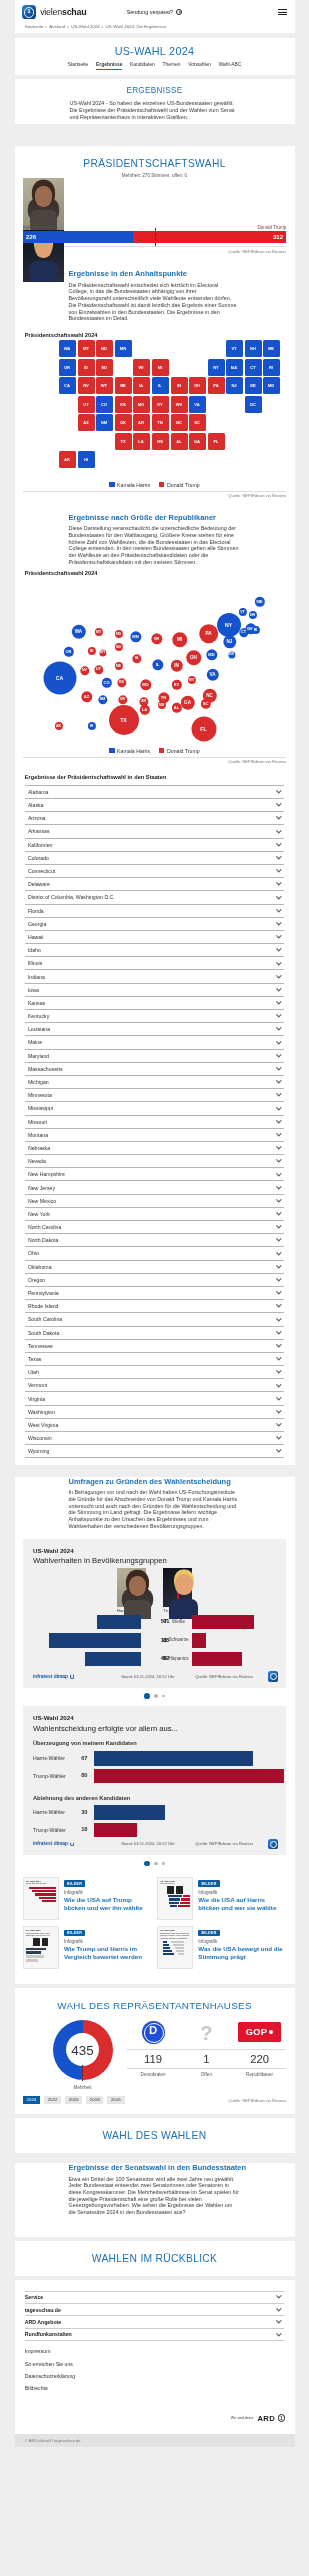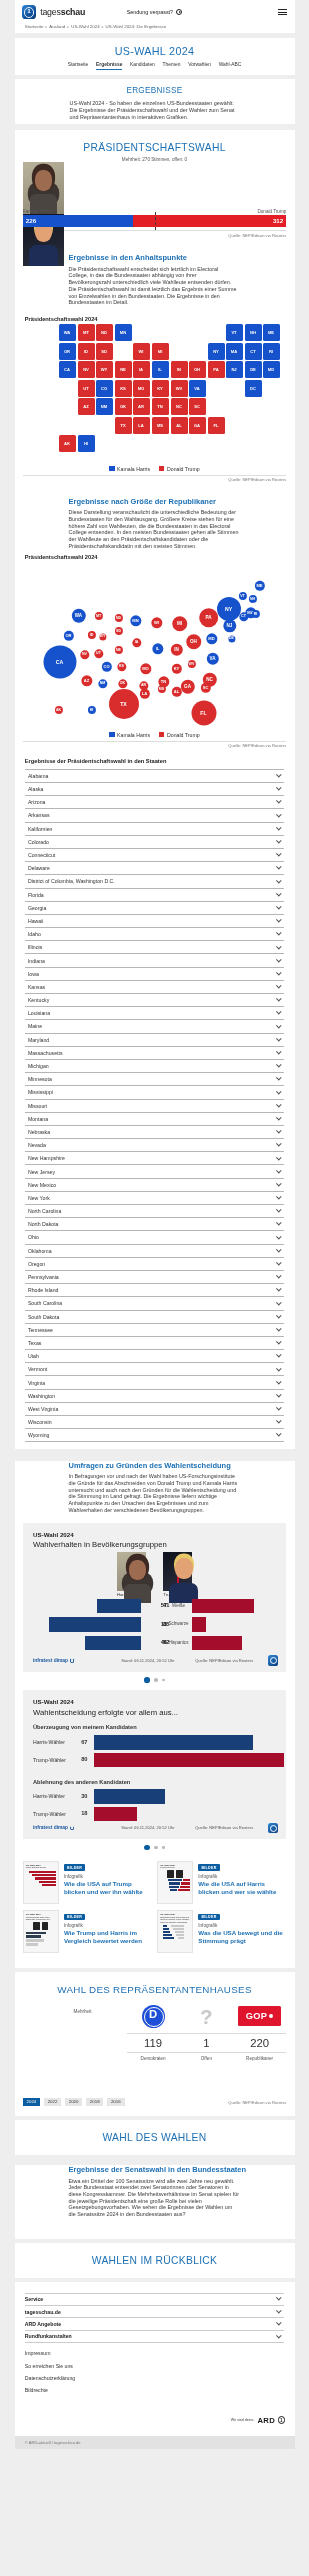--- a/index.html
+++ b/index.html
@@ -41,21 +41,21 @@
   .subnav { margin-top:5.2px; display:flex; justify-content:center; gap:7.7px; font-size:4.9px; color:#333; }
   .subnav .nav-item { padding-bottom:1.5px; cursor:pointer; }
   .subnav .active { font-weight:700; border-bottom:1.3px solid #1d70b4; }
 
   
   .intro-card { margin-top:4.1px; height:45px; }
   .intro-card h2 { padding-top:7.2px; text-align:center; font-size:8.2px; color:#1d70b4; font-weight:400; letter-spacing:0.3px; }
   .intro-card p { margin:4.1px auto 0; width:170px; font-size:5.4px; line-height:7px; color:#3a3a3a; }
 
   
-  .main-card { margin-top:6px; height:1319px; }
+  .main-card { margin-top:22px; height:1319px; }
   .sec-h2 { padding-top:11.3px; text-align:center; font-size:10.3px; color:#1d70b4; font-weight:400; letter-spacing:0.3px; }
   .pres-block { margin:3.6px 8.2px 0; height:57px; position:relative; }
   .majority-note { text-align:center; font-size:4.6px; color:#555; padding-top:1px; }
   .photo { position:absolute; top:0; width:41px; height:52px; overflow:hidden; }
   .photo.left { left:0; } .photo.right { right:0; }
   .cand-label { position:absolute; bottom:-0.5px; font-size:4.6px; color:#555; }
   .cand-label.left { left:0; } .cand-label.right { right:0; }
   
   .p-harris { background:linear-gradient(160deg,#b9b29b,#8f8a76); position:relative; }
   .p-harris::before { content:""; position:absolute; left:12.4px; top:8.2px; width:16.5px; height:20.6px; border-radius:45%;
@@ -164,21 +164,21 @@
   .thumb .brow { display:flex; gap:1px; margin:1px 0; }
   .thumb .ph { width:6.7px; height:8.2px; background:#222; border-radius:0.5px; }
   .thumb .phr { display:flex; gap:2.1px; margin-top:1px; justify-content:center; }
   .t-text { padding-top:1px; }
   .badge { display:inline-block; background:#0b5da2; color:#fff; font-size:3.6px; font-weight:700;
     letter-spacing:0.3px; padding:1.3px 3.1px; border-radius:1px; }
   .t-cat { font-size:4.6px; color:#555; margin-top:2.6px; }
   .t-title-main { font-size:6.2px; line-height:7.7px; font-weight:700; color:#1d70b4; margin-top:1.5px; width:88px; }
 
   
-  .house-card { margin-top:4.1px; height:144px; }
+  .house-card { margin-top:4.1px; height:126px; }
   .donut-wrap { position:absolute; left:31px; top:32px; width:74px; }
   .donut { width:60px; height:60px; border-radius:50%; margin:0 auto; position:relative;
     background:conic-gradient(#d92c2c 0% 50.57%, #b9b9b9 50.57% 50.81%, #1552cb 50.81% 100%); }
   .donut::before { content:""; position:absolute; left:13.4px; top:13.4px; width:33px; height:33px; border-radius:50%; background:#fff; }
   .donut .num { position:absolute; left:0; top:23px; width:100%; text-align:center; font-size:13.4px; color:#333; z-index:2; }
   .donut .maj-tick { position:absolute; left:29px; bottom:-1.5px; height:16.5px; border-left:1px dashed #333; z-index:1; }
   .donut-cap { text-align:center; font-size:4.6px; color:#555; margin-top:5.7px; }
   .parties { position:absolute; left:112px; right:8.2px; top:32px; display:flex; }
   .party-col { width:33.33%; text-align:center; }
   .p-logo-box { height:25px; display:flex; align-items:center; justify-content:center; }
@@ -218,21 +218,21 @@
     font-size:4.6px; font-weight:700; text-align:center; line-height:7.7px; vertical-align:0.5px; }
   .copyright { width:280px; margin:0 auto; height:12.4px; background:#e2e2e2; display:flex; align-items:center;
     padding:0 10.3px; font-size:4.1px; color:#777; }
 </style>
 </head>
 <body>
 
 <div class="card header-card">
   <div class="topbar">
     <div class="ts-logo"></div>
-    <div class="wordmark"><span>tages</span><b>schau</b></div>
+    <div class="wordmark"><span>vielen</span><b>schau</b></div>
     <div class="sendung"><span>Sendung verpasst?</span><span class="playicon"></span></div>
     <div class="burger">
         <div></div>
         <div></div>
         <div></div>
       </div>
   </div>
   <div class="breadcrumb" id="breadcrumb"><span class="crumb">Startseite</span><span class="sep">▸</span><span class="crumb">Ausland</span><span class="sep">▸</span><span class="crumb">US-Wahl 2024</span><span class="sep">▸</span><span class="crumb">US-Wahl 2024: Die Ergebnisse</span></div>
 </div>
 
@@ -792,20 +792,24 @@
           </div>
         </div>
         <div class="t-text"><span class="badge">BILDER</span><div class="t-cat">Infografik</div><div class="t-title-main">Was die USA bewegt und die Stimmung prägt</div></div>
       </div>
     </div>
 </div>
 
 <div class="card house-card">
   <div class="sec-h2" style="padding-top:12.4px;font-size:9.8px">WAHL DES REPRÄSENTANTENHAUSES</div>
   <div class="donut-wrap">
+    <div class="donut">
+      <div class="num">435</div>
+      <div class="maj-tick"></div>
+    </div>
     <div class="donut-cap">Mehrheit</div>
   </div>
   <div class="parties" id="parties">
       <div class="party-col">
         <div class="p-logo-box">
           <div class="dem-logo"></div>
         </div>
         <div class="p-num">119</div>
         <div class="p-name">Demokraten</div>
       </div>

